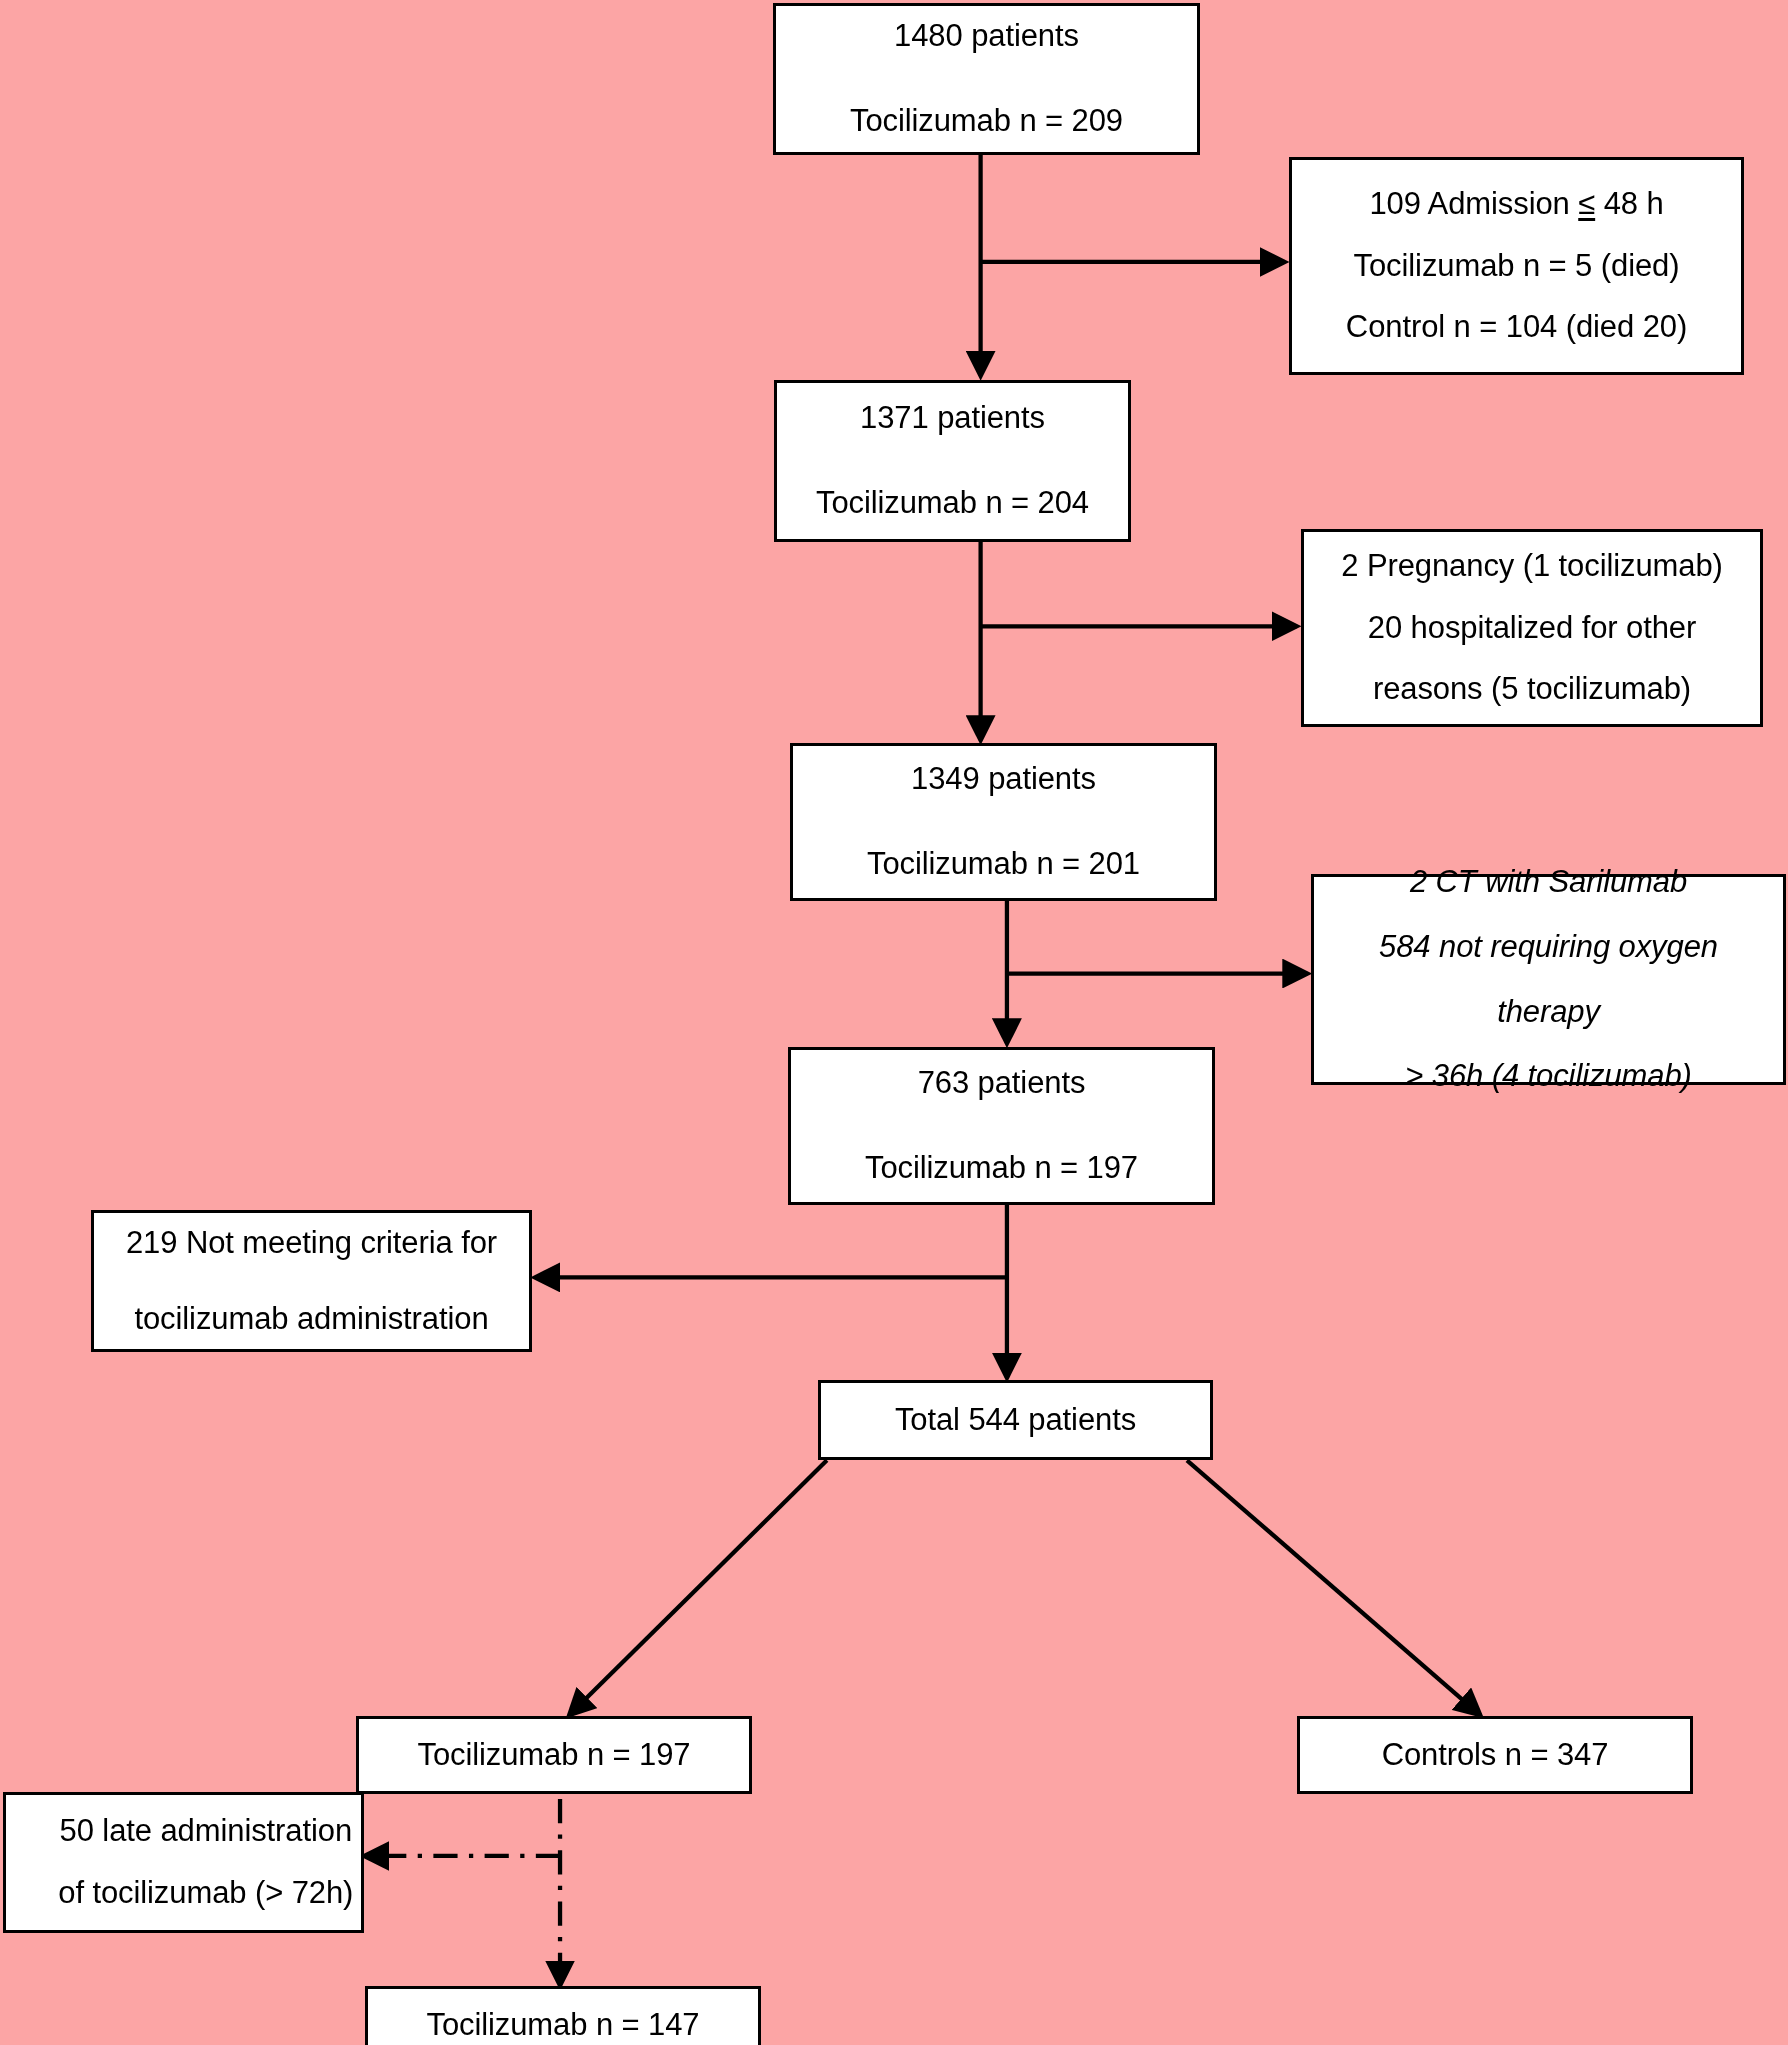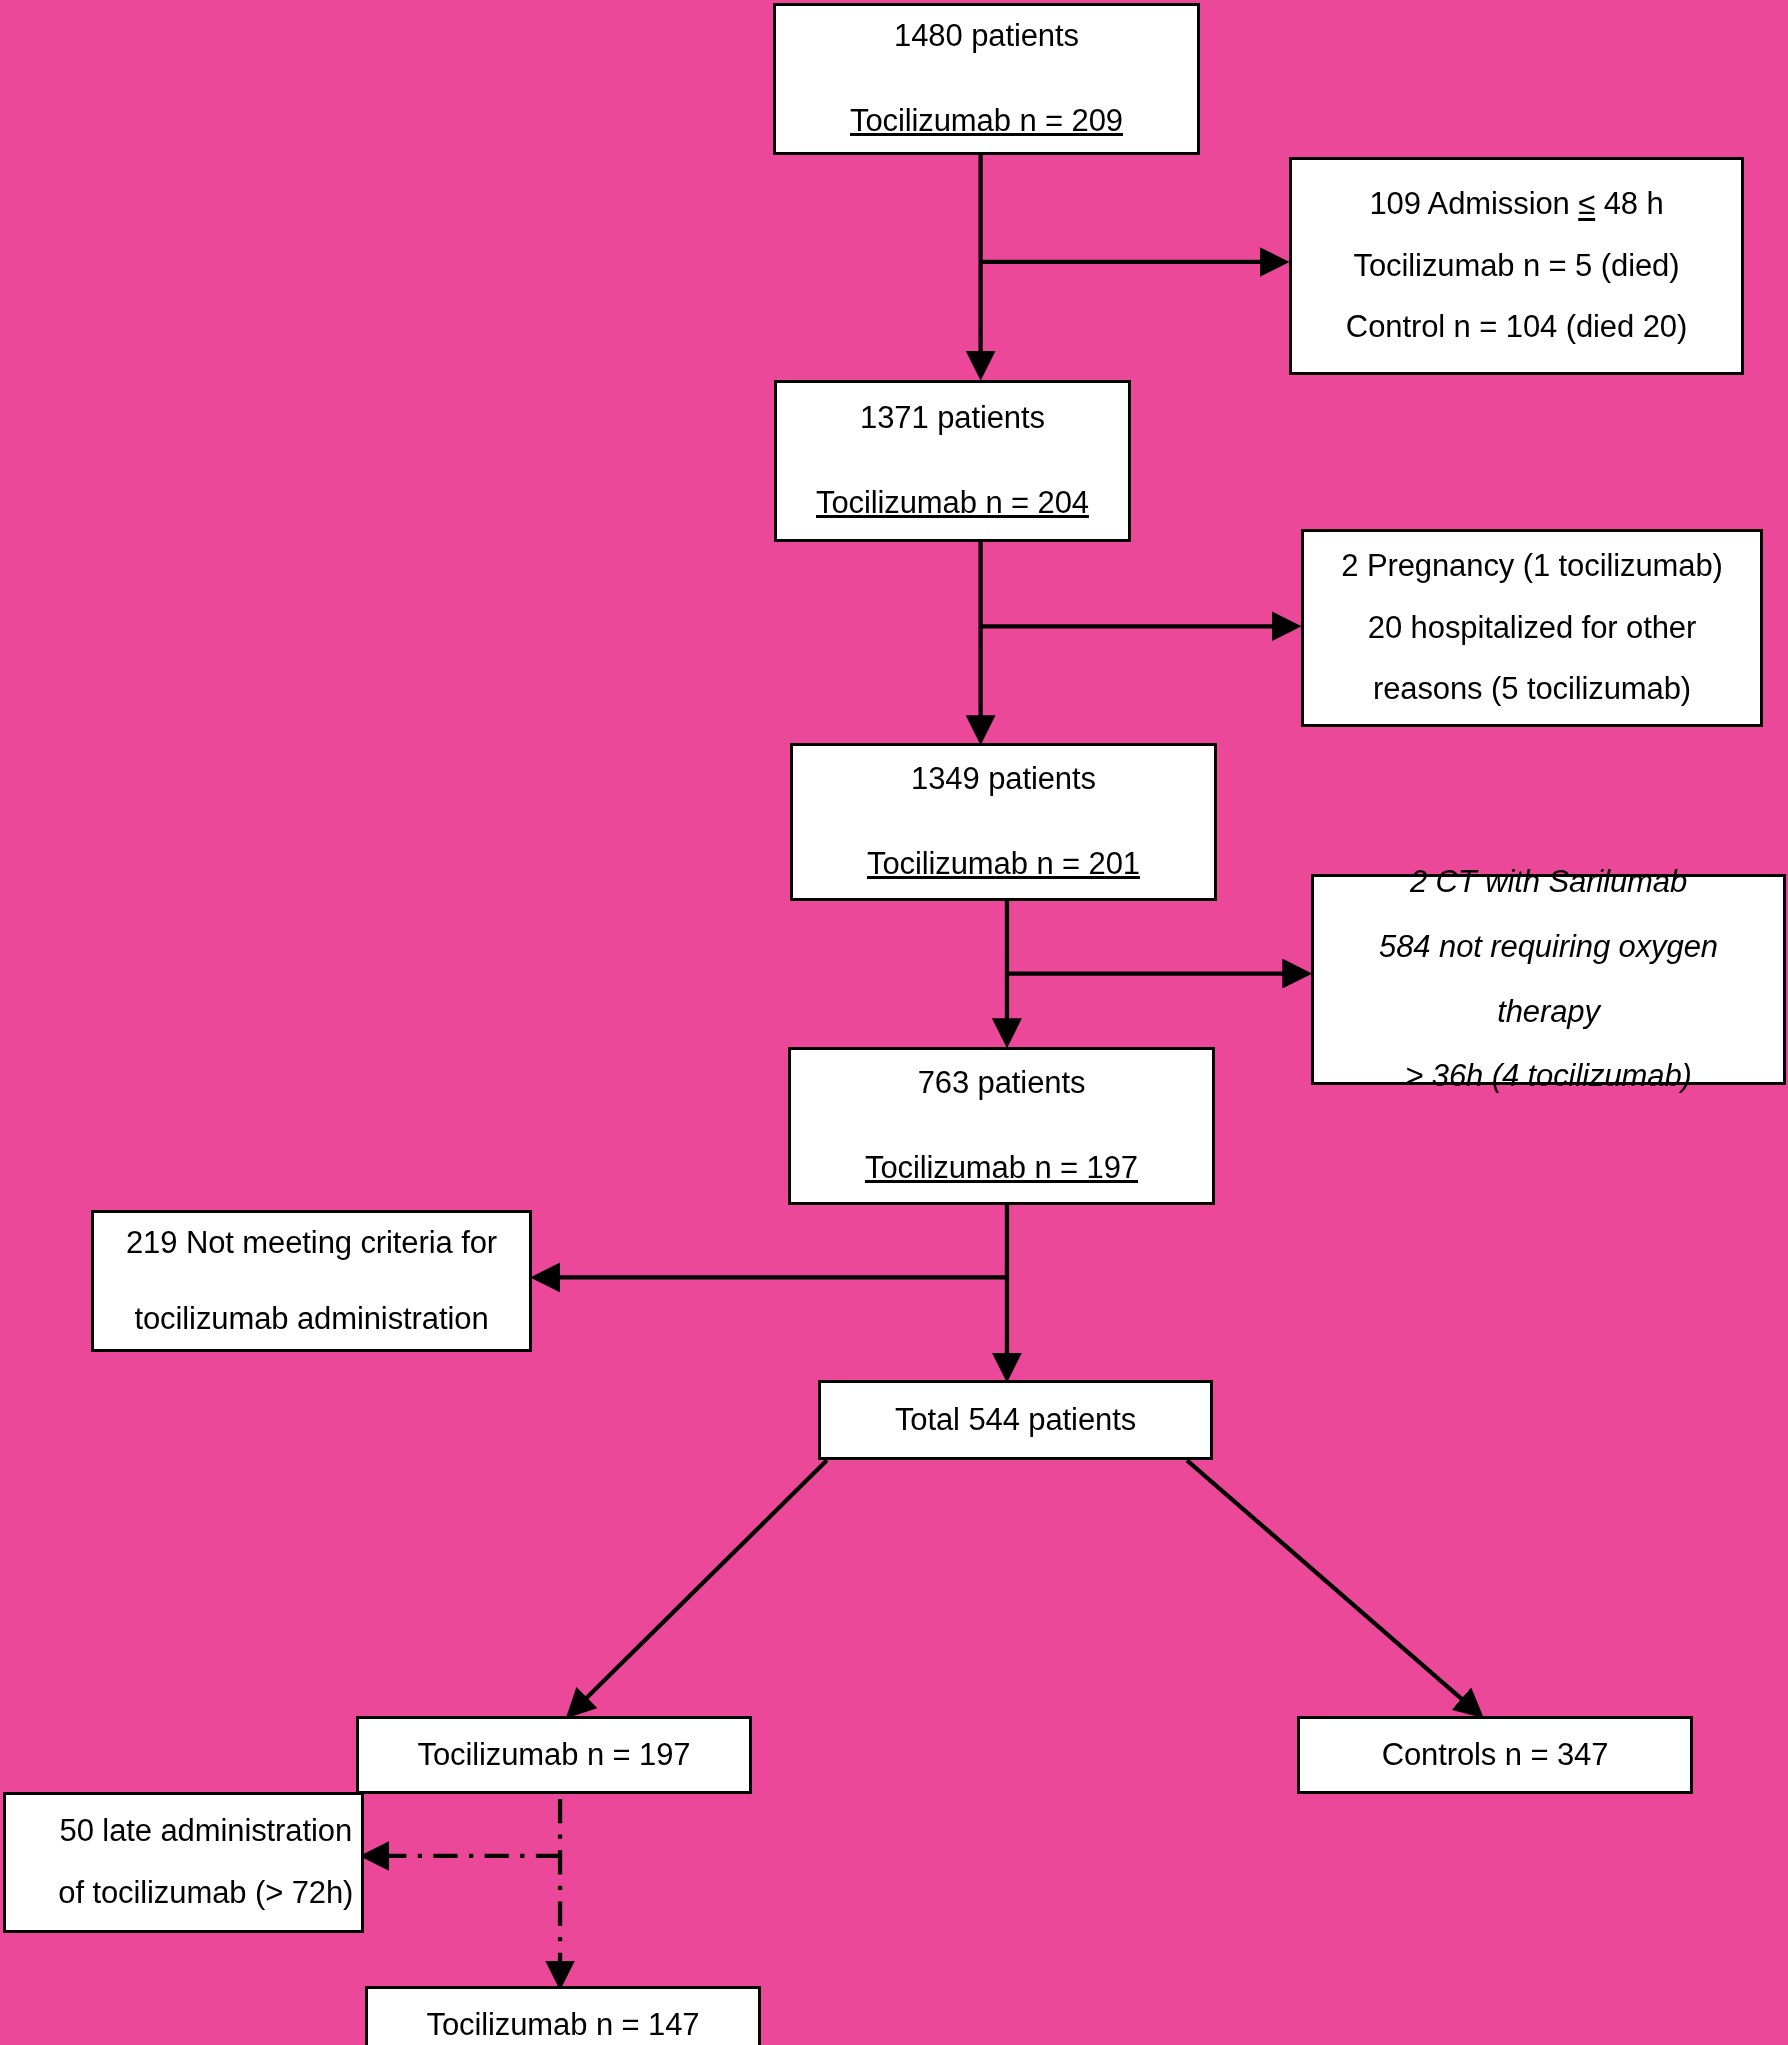--- a/index.html
+++ b/index.html
@@ -9,21 +9,21 @@
     background: #ffffff;
   }
   body {
     font-family: "Liberation Sans", sans-serif;
     color: #000000;
   }
   #flowchart {
     position: relative;
     width: 1789px;
     height: 2046px;
-    background: #ec4899;
+    background: #fca5a5;
     overflow: hidden;
   }
   #edges {
     position: absolute;
     left: 0;
     top: 0;
     width: 1789px;
     height: 2046px;
     pointer-events: none;
   }
@@ -42,21 +42,20 @@
     letter-spacing: -0.1px;
     z-index: 2;
   }
   .node .line {
     display: block;
     white-space: nowrap;
   }
   
   .node.spaced .line + .line {
     margin-top: 50px;
-    text-decoration: underline;
   }
   
   .node.excl .line + .line {
     margin-top: 27px;
   }
   .node.excl-tight .line + .line {
     margin-top: 30px;
   }
   .node.single {
     font-size: 31px;

